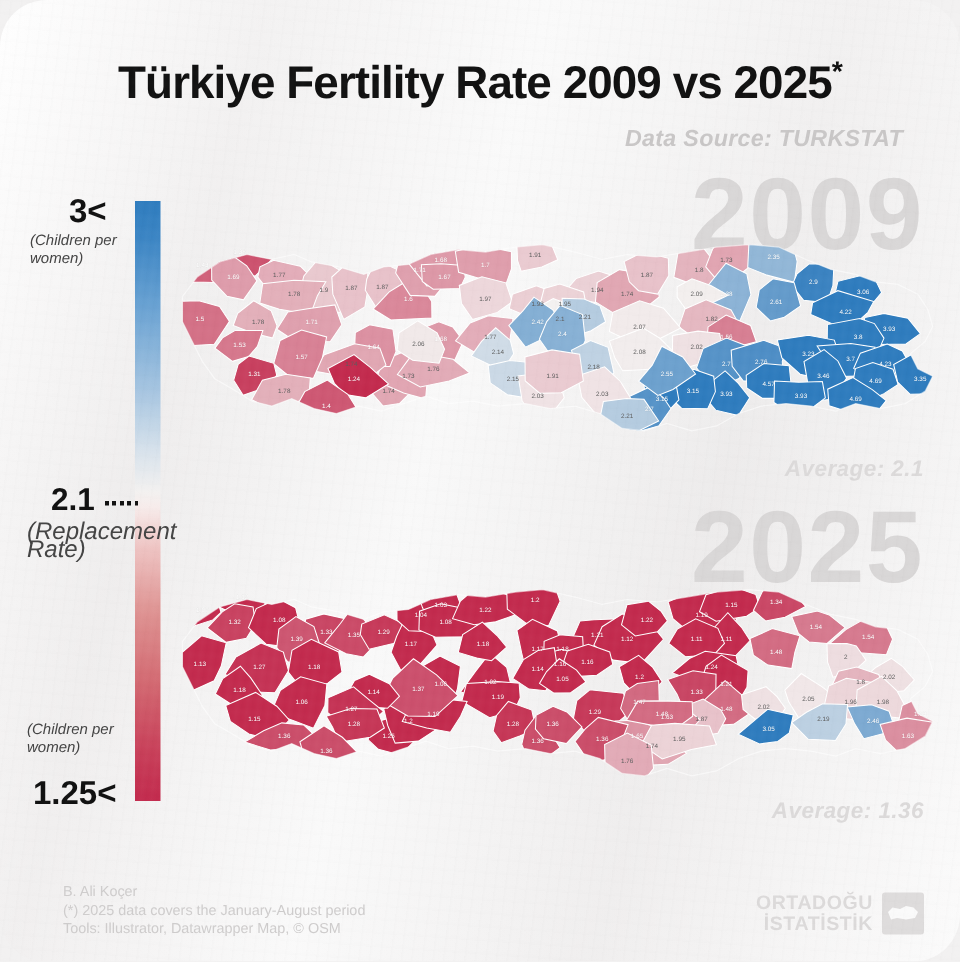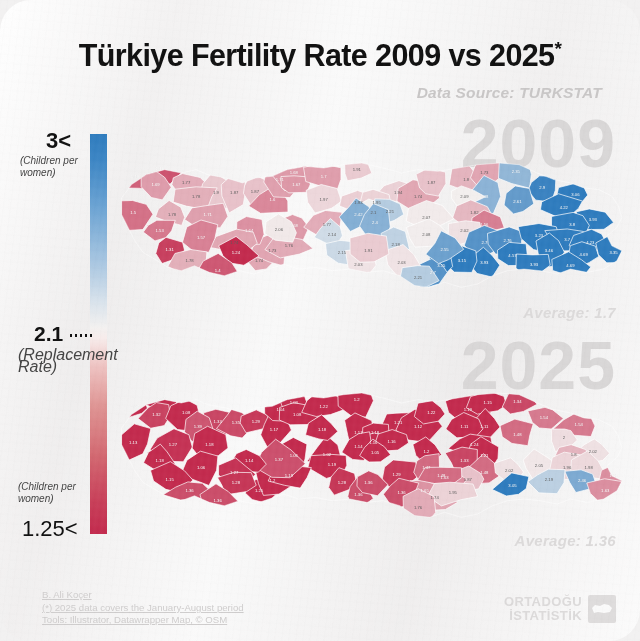--- a/index.html
+++ b/index.html
@@ -83,21 +83,21 @@
   .lg-mid-sub{
     position:absolute;left:18px;top:349px;width:78px;
     font-size:16px;font-style:italic;color:#444;line-height:12px;
   }
   .lg-bot-sub{
     position:absolute;left:18px;top:481px;width:78px;
     font-size:10px;font-style:italic;color:#444;line-height:12px;
   }
   .lg-bot-num{
     position:absolute;left:22px;top:516px;
-    font-size:22px;font-weight:normal;color:#111;
+    font-size:22px;font-weight:bold;color:#111;
   }
 
   
   .mapwrap{position:absolute;left:110px;width:530px;}
   #map2009{top:116px;height:215px;}
   #map2025{top:346px;height:215px;}
   .mapwrap svg{display:block;width:530px;height:215px;overflow:visible;}
   .prov{stroke:#ffffff;stroke-width:.7;vector-effect:non-scaling-stroke;}
   .plabel{
     font-family:"Liberation Sans",sans-serif;font-size:5.1px;
@@ -109,21 +109,21 @@
   .avg{
     position:absolute;font-size:15px;font-style:italic;font-weight:bold;
     color:#dcdada;letter-spacing:.3px;white-space:nowrap;
   }
   .avg.a2009{right:24px;top:304px;}
   .avg.a2025{right:24px;top:532px;}
 
   
   .footer{
     position:absolute;left:42px;bottom:14px;
-    font-size:9.6px;color:#cfcdcd;line-height:12.6px;text-decoration:underline;
+    font-size:9.6px;color:#cfcdcd;line-height:12.6px;
   }
   .logo{
     position:absolute;right:24px;bottom:18px;
     display:flex;align-items:center;gap:6px;
   }
   .logo-txt{
     font-size:13px;font-weight:bold;color:#dcdada;line-height:14px;
     text-align:right;letter-spacing:.4px;
   }
   .logo-mark{
@@ -498,21 +498,21 @@
           <text x="110" y="113.8" class="plabel">1.06</text>
           <text x="72" y="127.8" class="plabel">1.15</text>
           <text x="96" y="141.8" class="plabel">1.36</text>
           <text x="152" y="131.8" class="plabel">1.28</text>
           <text x="130" y="153.8" class="plabel">1.36</text>
         </g>
     <path d="M14,64 L26,48 L44,36 L66,30 L86,34 L104,30 L118,36 L140,40 L160,46 L176,40 L196,38 L214,30 L236,26 L258,28 L282,24 L304,22 L330,28 L352,34 L372,30 L396,32 L420,28 L444,24 L470,22 L494,24 L516,34 L536,42 L556,46 L572,52 L590,54 L606,62 L614,74 L618,88 L612,100 L600,110 L606,122 L618,128 L612,140 L596,150 L576,154 L556,150 L540,156 L520,152 L500,150 L480,152 L462,158 L444,168 L424,172 L404,166 L386,172 L368,170 L350,158 L330,152 L310,154 L290,150 L268,152 L248,148 L228,150 L210,144 L192,150 L174,156 L156,152 L138,158 L120,154 L102,146 L86,152 L70,148 L54,138 L40,130 L30,116 L22,100 L14,84 Z" fill="none" stroke="rgba(255,255,255,.55)" stroke-width="1"></path>
       </svg>
   </div>
 
-  <div class="avg a2009">Average: 1.7</div>
+  <div class="avg a2009">Average: 2.1</div>
   <div class="avg a2025">Average: 1.36</div>
 
   <div class="footer">
     <div>B. Ali Koçer</div>
     <div>(*) 2025 data covers the January-August period</div>
     <div>Tools: Illustrator, Datawrapper Map, © OSM</div>
   </div>
 
   <div class="logo">
     <div class="logo-txt">

